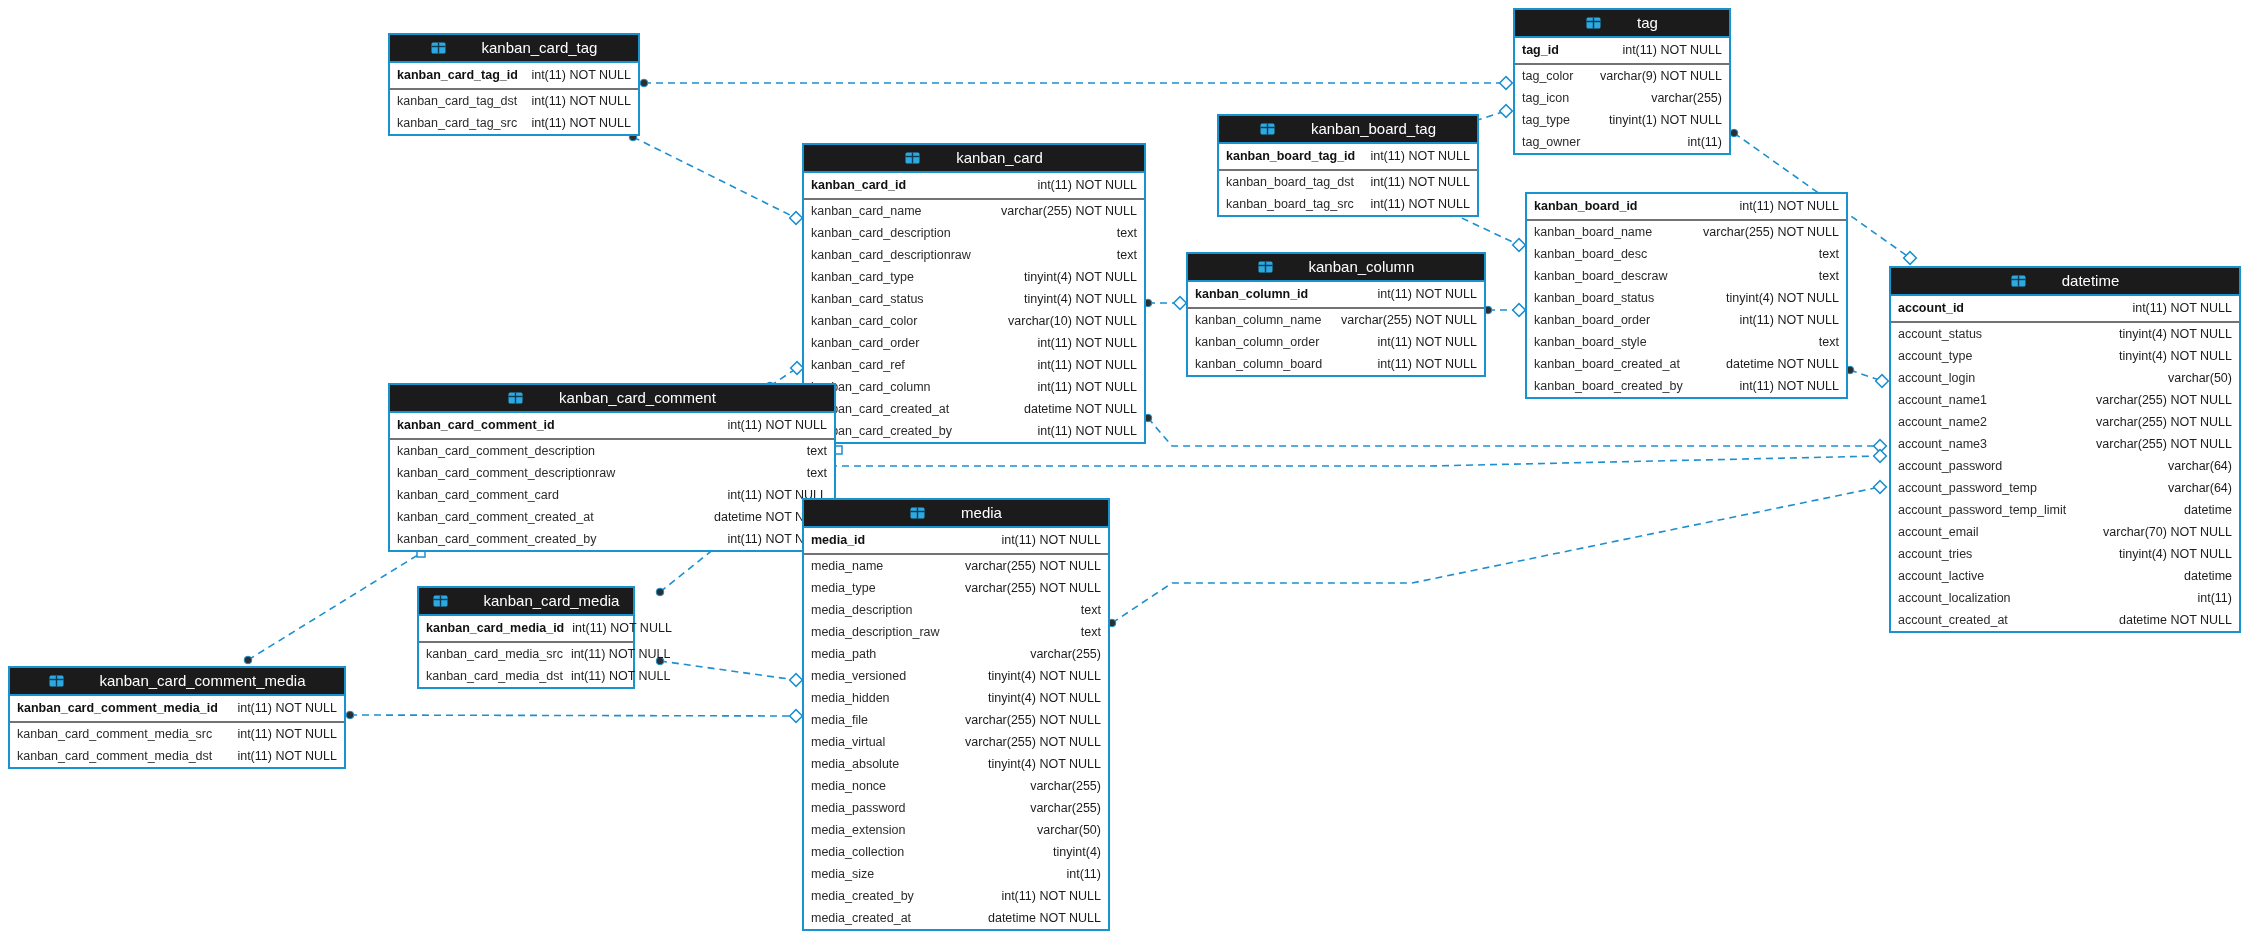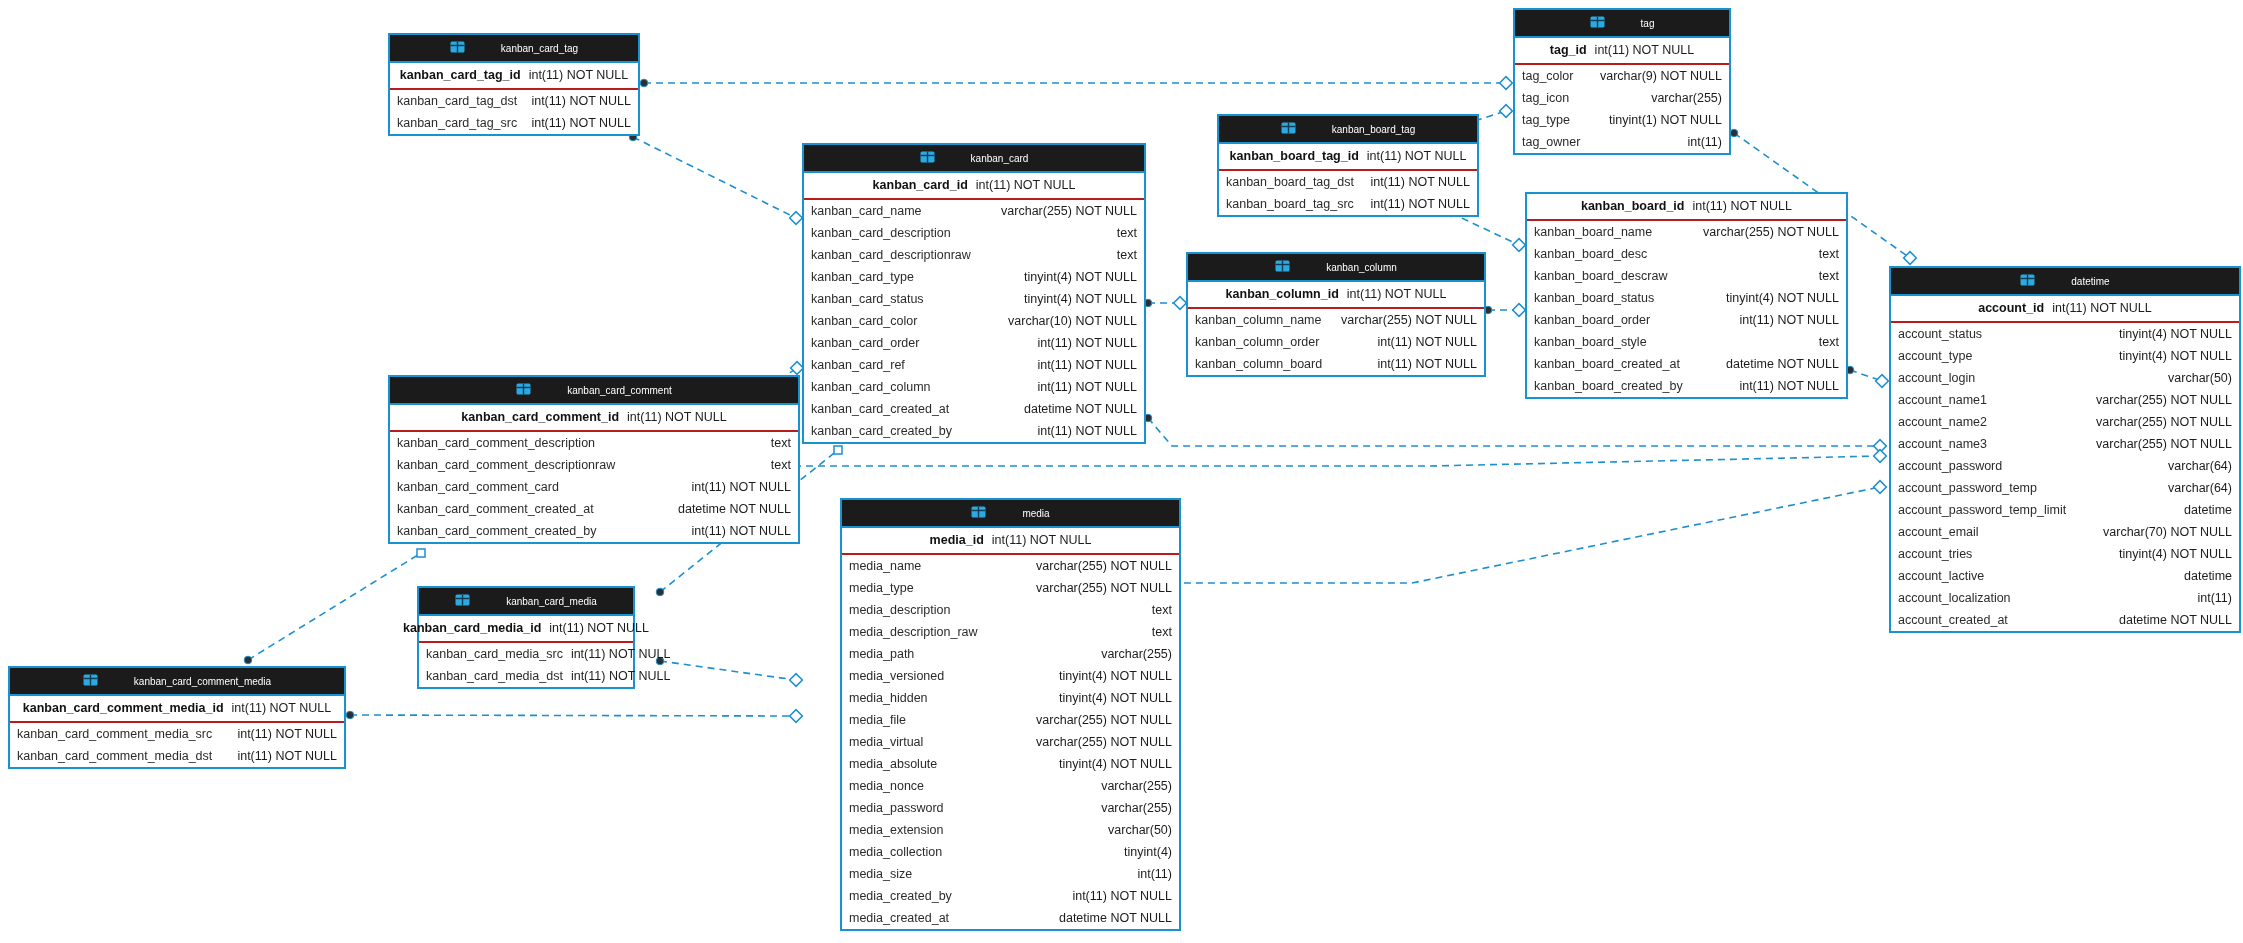--- a/index.html
+++ b/index.html
@@ -41,40 +41,39 @@
     border-bottom: 2px solid #1993d0;
     white-space: nowrap;
     overflow: hidden;
   }
   .thead .ticon {
     display: inline-block;
     vertical-align: -1px;
     margin-right: 6px;
   }
   .thead .tname {
-    font-size: 10px;
+    font-size: 15px;
     padding-left: 30px;
   }
   .row {
     display: flex;
     justify-content: space-between;
     align-items: center;
     height: 22px;
     line-height: 22px;
     padding: 0 7px;
     white-space: nowrap;
     background: #ffffff;
   }
   .row .fname { text-align: left; color: #2b2b2b; }
   .row .ftype { text-align: right; color: #1c1c1c; margin-left: 8px; }
   .pkrow {
     height: 25px;
     line-height: 25px;
-    border-bottom: 2px solid #b91c1c;
-    justify-content: center;
+    border-bottom: 2px solid #737373;
   }
   .pkrow .fname { font-weight: bold; color: #111111; }
 </style>
 </head>
 <body>
 
 <div id="canvas">
   <svg id="connectors" xmlns="http://www.w3.org/2000/svg" viewBox="0 0 2243 943">
       <polyline points="644,83 1506,83" class="rel"></polyline>
       <circle cx="644" cy="83" r="3.8" fill="#2e2e2e" stroke="#1b8fd0" stroke-width="1"></circle>
@@ -366,21 +365,21 @@
       </div>
       <div class="row">
         <span class="fname">account_localization</span>
         <span class="ftype">int(11)</span>
       </div>
       <div class="row">
         <span class="fname">account_created_at</span>
         <span class="ftype">datetime NOT NULL</span>
       </div>
     </div>
-    <div class="db-table" style="left: 388px; top: 375px; width: 412px;">
+    <div class="db-table" style="left: 388px; top: 383px; width: 448px;">
       <div class="thead"><svg width="15" height="12" class="ticon">
           <rect x="0.5" y="0.5" width="14" height="11" rx="1.5" fill="#2ba9e0"></rect>
           <line x1="0.5" y1="4.5" x2="14.5" y2="4.5" stroke="#0e3a52" stroke-width="1.4"></line>
           <line x1="7.5" y1="0.5" x2="7.5" y2="11.5" stroke="#0e3a52" stroke-width="1.4"></line>
         </svg><span class="tname">kanban_card_comment</span></div>
       <div class="row pkrow">
         <span class="fname">kanban_card_comment_id</span>
         <span class="ftype">int(11) NOT NULL</span>
       </div>
       <div class="row">
@@ -435,21 +434,21 @@
       </div>
       <div class="row">
         <span class="fname">kanban_card_comment_media_src</span>
         <span class="ftype">int(11) NOT NULL</span>
       </div>
       <div class="row">
         <span class="fname">kanban_card_comment_media_dst</span>
         <span class="ftype">int(11) NOT NULL</span>
       </div>
     </div>
-    <div class="db-table" style="left: 840px; top: 498px; width: 341px;">
+    <div class="db-table" style="left: 802px; top: 498px; width: 308px;">
       <div class="thead"><svg width="15" height="12" class="ticon">
           <rect x="0.5" y="0.5" width="14" height="11" rx="1.5" fill="#2ba9e0"></rect>
           <line x1="0.5" y1="4.5" x2="14.5" y2="4.5" stroke="#0e3a52" stroke-width="1.4"></line>
           <line x1="7.5" y1="0.5" x2="7.5" y2="11.5" stroke="#0e3a52" stroke-width="1.4"></line>
         </svg><span class="tname">media</span></div>
       <div class="row pkrow">
         <span class="fname">media_id</span>
         <span class="ftype">int(11) NOT NULL</span>
       </div>
       <div class="row">

